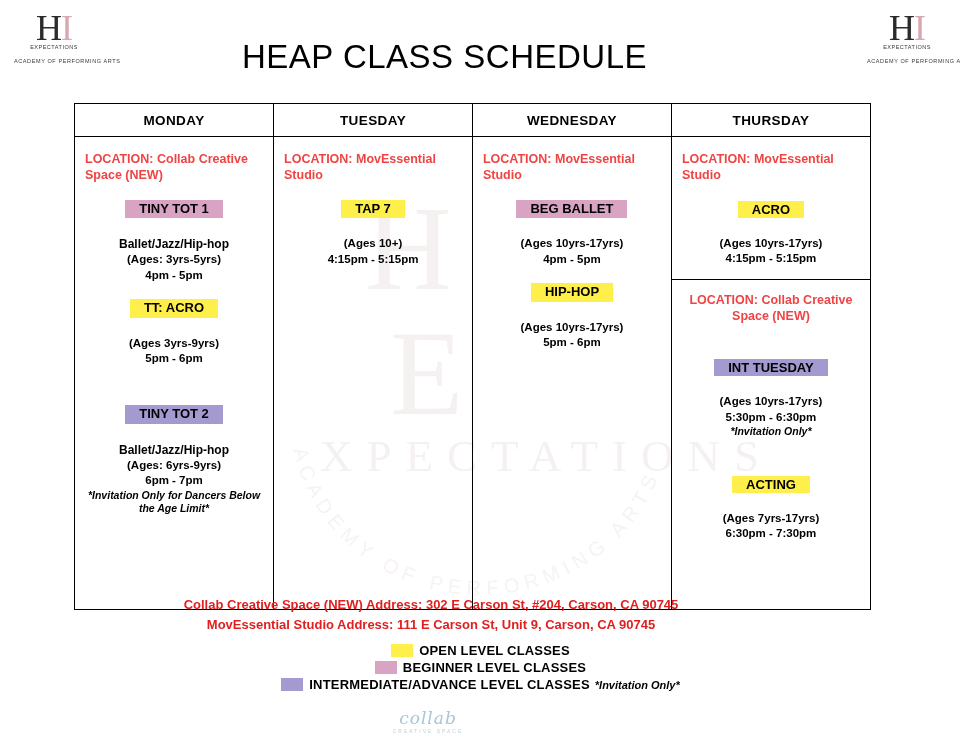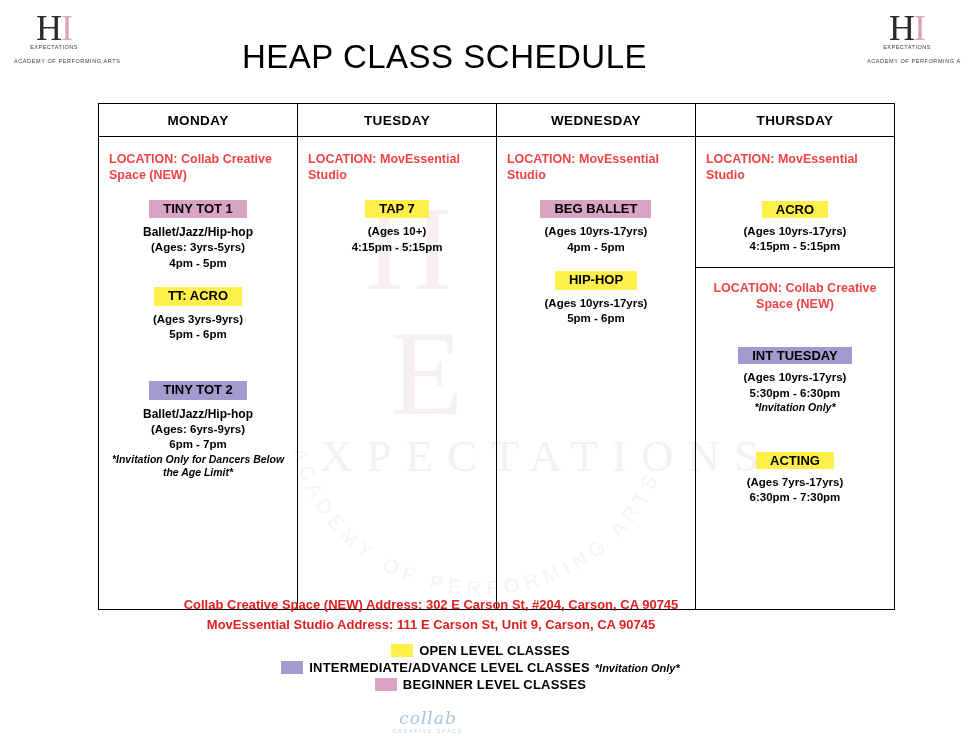--- a/index.html
+++ b/index.html
@@ -123,21 +123,21 @@
     font-size: 33px;
     font-weight: 400;
     letter-spacing: 0.5px;
     z-index: 2;
     font-family: "Liberation Sans", sans-serif;
   }
 
   
   .schedule {
     position: absolute;
-    left: 98px;
+    left: 74px;
     top: 103px;
     width: 797px;
     border-collapse: collapse;
     z-index: 2;
     background: transparent;
   }
   .schedule th, .schedule td {
     border: 1px solid #000;
     vertical-align: top;
     padding: 0;
@@ -170,21 +170,21 @@
   }
   .loc.centered { text-align: center; }
   .loc.left { text-align: left; }
 
   .block { margin-top: 16px; }
   .block .cname {
     font-weight: bold;
     font-size: 13px;
     display: inline-block;
     padding: 1px 14px;
-    margin-bottom: 6px;
+    margin-bottom: 18px;
     text-align: right;
   }
   .hl-yellow { background: #ffef4a; }
   .hl-pink   { background: #d9a4c4; }
   .hl-purple { background: #a59ad0; }
   .block .line { font-size: 11.5px; line-height: 1.35; }
   .block .line.bold { font-weight: bold; }
   .block .note {
     font-size: 10.5px;
     font-style: italic;
@@ -399,26 +399,26 @@
   <div>Collab Creative Space (NEW) Address: 302 E Carson St, #204, Carson, CA 90745</div>
   <div>MovEssential Studio Address: 111 E Carson St, Unit 9, Carson, CA 90745</div>
 </div>
 
 <div class="legend">
   <div class="legend-row">
     <span class="swatch hl-yellow"></span>
     <span class="legend-label">OPEN LEVEL CLASSES</span>
   </div>
   <div class="legend-row">
+    <span class="swatch hl-pink"></span>
+    <span class="legend-label">BEGINNER LEVEL CLASSES</span>
+  </div>
+  <div class="legend-row">
     <span class="swatch hl-purple"></span>
     <span class="legend-label">INTERMEDIATE/ADVANCE LEVEL CLASSES</span>
     <span class="legend-note">*Invitation Only*</span>
   </div>
-  <div class="legend-row">
-    <span class="swatch hl-pink"></span>
-    <span class="legend-label">BEGINNER LEVEL CLASSES</span>
-  </div>
 </div>
 
 <div class="footer-mark">
   <div class="script">collab</div>
   <div class="sub">CREATIVE SPACE</div>
 </div>
 
 </body></html>

